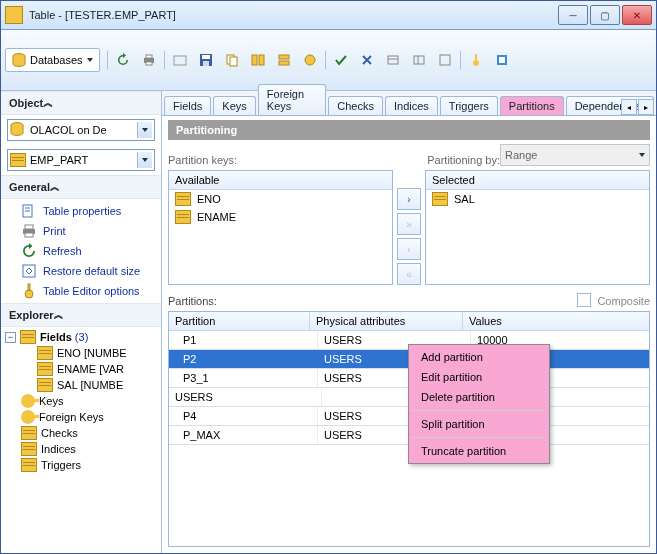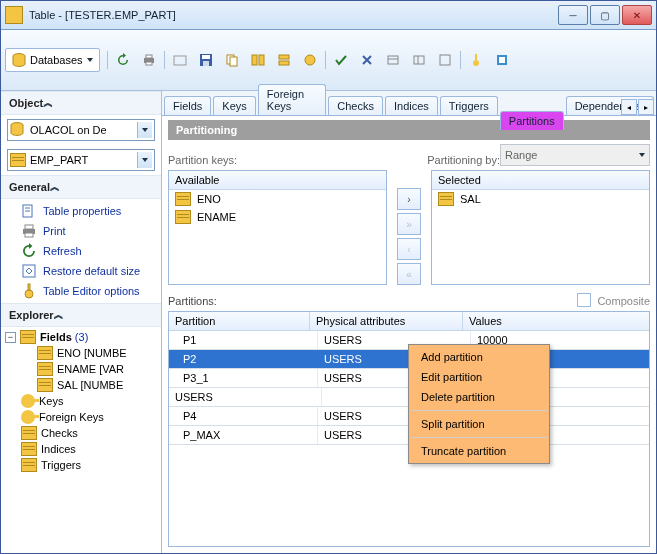--- a/index.html
+++ b/index.html
@@ -31,29 +31,29 @@
 .tree{padding:2px 4px 6px 4px;font-size:11px}
 .tree .node{display:flex;align-items:center;gap:4px;padding:1px 0;white-space:nowrap}
 .tree .sq{width:9px;height:9px;border:1px solid #7a99bd;display:inline-flex;align-items:center;justify-content:center;font-size:9px;line-height:9px;color:#234;background:#fff}
 .tree .lbl{color:#000}
 .tree .blue{color:#1030a0}
 .tree .indent1{padding-left:16px}
 .tree .indent2{padding-left:32px}
 .main{flex:1;display:flex;flex-direction:column;min-width:0;background:#fff}
 .tabs{display:flex;align-items:flex-end;height:24px;padding:0 2px;border-bottom:1px solid #9bb9de;background:#f0f5fb;gap:2px;position:relative}
 .tab{padding:3px 8px;border:1px solid #9bb9de;border-bottom:none;background:linear-gradient(#f7fbff,#e7f0fa);border-radius:3px 3px 0 0;color:#123;cursor:default}
-.tab.active{background:#d946ef;font-weight:normal;position:relative;top:15px}
+.tab.active{background:#f9a8d4;font-weight:normal;position:relative;top:0}
 .tabnav{position:absolute;right:2px;display:flex;gap:1px}
 .tabnav .nb{width:14px;height:14px;border:1px solid #9bb9de;background:#eef4fb;font-size:8px;display:flex;align-items:center;justify-content:center}
 .panel{flex:1;display:flex;flex-direction:column;padding:4px 6px 6px 6px;gap:4px;min-height:0}
 .phead{background:#9e9e9e;color:#fff;font-weight:bold;padding:4px 8px}
 .keysrow{display:flex;align-items:flex-end;color:#666}
 .keysrow .spacer{flex:1}
 .keysrow select,.rodrop{height:20px;border:1px solid #bfc8d2;background:#efefef;color:#666;padding:0 4px;width:140px;display:inline-flex;align-items:center;justify-content:space-between}
-.lists{display:flex;gap:10px}
+.lists{display:flex;gap:4px}
 .listbox{flex:1;border:1px solid #9bb9de}
 .listhead{background:linear-gradient(#f7fbff,#e4eefc);padding:3px 6px;border-bottom:1px solid #c7d7eb}
 .listbody{background:#fff;height:90px;overflow:auto}
 .li{display:flex;align-items:center;gap:6px;padding:2px 6px}
 .tbl-ico{width:14px;height:12px;background:#f4c542;border:1px solid #b08a1b;display:inline-block;position:relative}
 .tbl-ico::before{content:"";position:absolute;left:1px;right:1px;top:3px;height:1px;background:#b08a1b}
 .tbl-ico::after{content:"";position:absolute;left:1px;right:1px;top:6px;height:1px;background:#b08a1b}
 .movebtns{display:flex;flex-direction:column;gap:3px;justify-content:flex-start;padding-top:18px}
 .mbtn{width:22px;height:20px;border:1px solid #9bb9de;background:linear-gradient(#f7fbff,#e4eefc);display:flex;align-items:center;justify-content:center;font-size:10px;color:#456}
 .mbtn.dis{color:#b7c3d2}
@@ -63,21 +63,21 @@
 .grid{border:1px solid #9bb9de;flex:1;display:flex;flex-direction:column;min-height:0}
 .ghead{display:flex;background:linear-gradient(#f7fbff,#e4eefc);border-bottom:1px solid #c7d7eb}
 .gh{padding:3px 6px;border-right:1px solid #c7d7eb}
 .gh.c1{width:128px}.gh.c2{width:140px}.gh.c3{flex:1;border-right:none}
 .gbody{flex:1;overflow:auto;background:#fff}
 .gr{display:flex;border-bottom:1px solid #d7dee8}
 .gc{padding:3px 6px;border-right:1px solid #e6ebf3}
 .gc.c1{width:128px;padding-left:14px}.gc.c2{width:140px}.gc.c3{flex:1;border-right:none}
 .gr.sel{background:#2f73d0;color:#fff}
 .gr.sel .gc{border-right-color:#2f73d0}
-.ctxmenu{position:absolute;left:408px;top:344px;width:140px;background:#fdba74;border:1px solid #8a8a8a;box-shadow:2px 2px 4px rgba(0,0,0,.25);padding:2px 0}
+.ctxmenu{position:absolute;left:408px;top:344px;width:140px;background:#f9a8d4;border:1px solid #8a8a8a;box-shadow:2px 2px 4px rgba(0,0,0,.25);padding:2px 0}
 .citem{padding:4px 12px;cursor:default}
 .csep{height:1px;background:#d0d0d0;margin:3px 2px}
 .key-ico{width:14px;height:14px;display:inline-block;background:#f4c542;border-radius:50%;position:relative}
 .key-ico::after{content:"";position:absolute;left:10px;top:5px;width:8px;height:3px;background:#f4c542}
 svg{display:block}
 </style>
 </head>
 <body>
 
 <div class="window">

